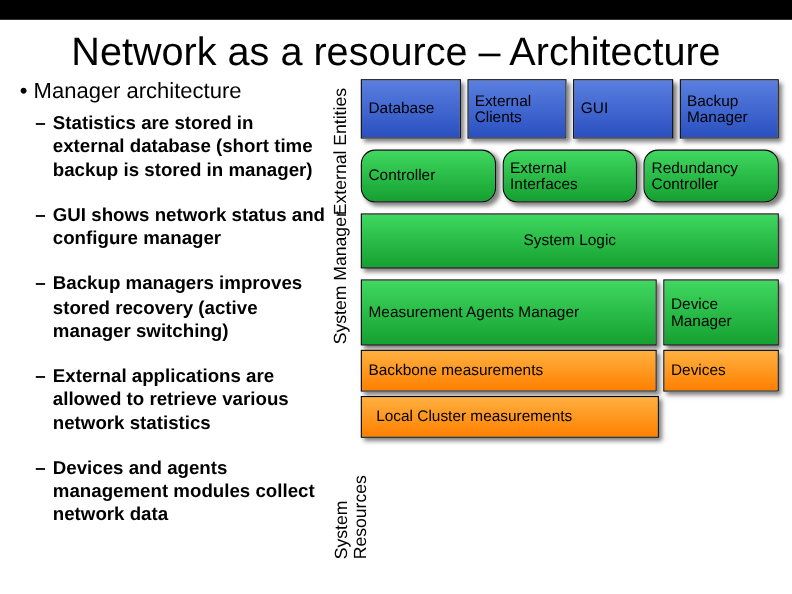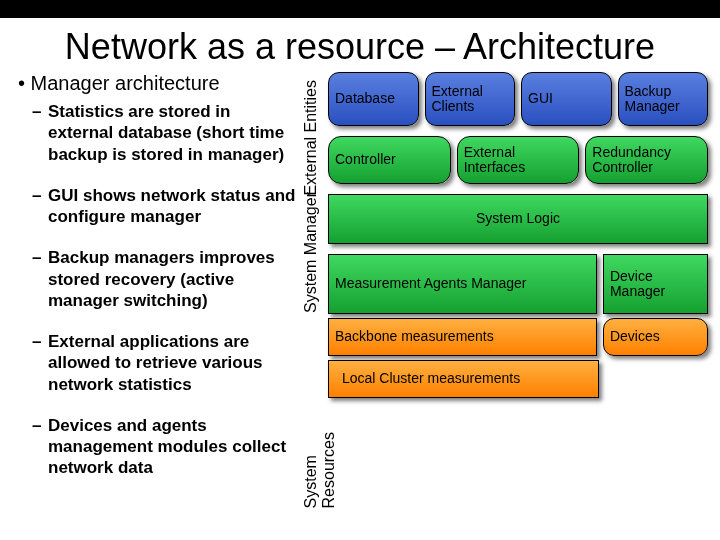--- a/index.html
+++ b/index.html
@@ -85,27 +85,27 @@
     color: #000;
   }
   .green {
     background: linear-gradient(to bottom, #3fd860, #15a030);
     color: #000;
   }
   .orange {
     background: linear-gradient(to bottom, #ffb040, #ff8000);
     color: #000;
   }
-  .r1 .box { height: 54px; flex: 1; border-radius: 11px; }
+  .r1 .box { height: 54px; flex: 1; }
   .r2 .box { height: 48px; flex: 1; border-radius: 13px; }
   .r3a { height: 50px; width: 100%; justify-content: center; }
   .r3b .ma { flex: 2.8; height: 60px; }
   .r3b .dm { flex: 1; height: 60px; }
   .r4 .bb { flex: 2.8; height: 38px; }
-  .r4 .dv { flex: 1; height: 38px; border-radius: 11px; }
+  .r4 .dv { flex: 1; height: 38px; }
   .r5 .lc { flex: 2.8; height: 38px; padding-left: 13px; }
   .r5 .sp { flex: 1; height: 38px; visibility: hidden; }
   .r4, .r5 { margin-top: -6px; }
   .bullet-dot::before { content: "• "; }
 </style>
 </head>
 <body>
 
 <div class="topbar"></div>
 <h1 class="title">Network as a resource – Architecture</h1>

